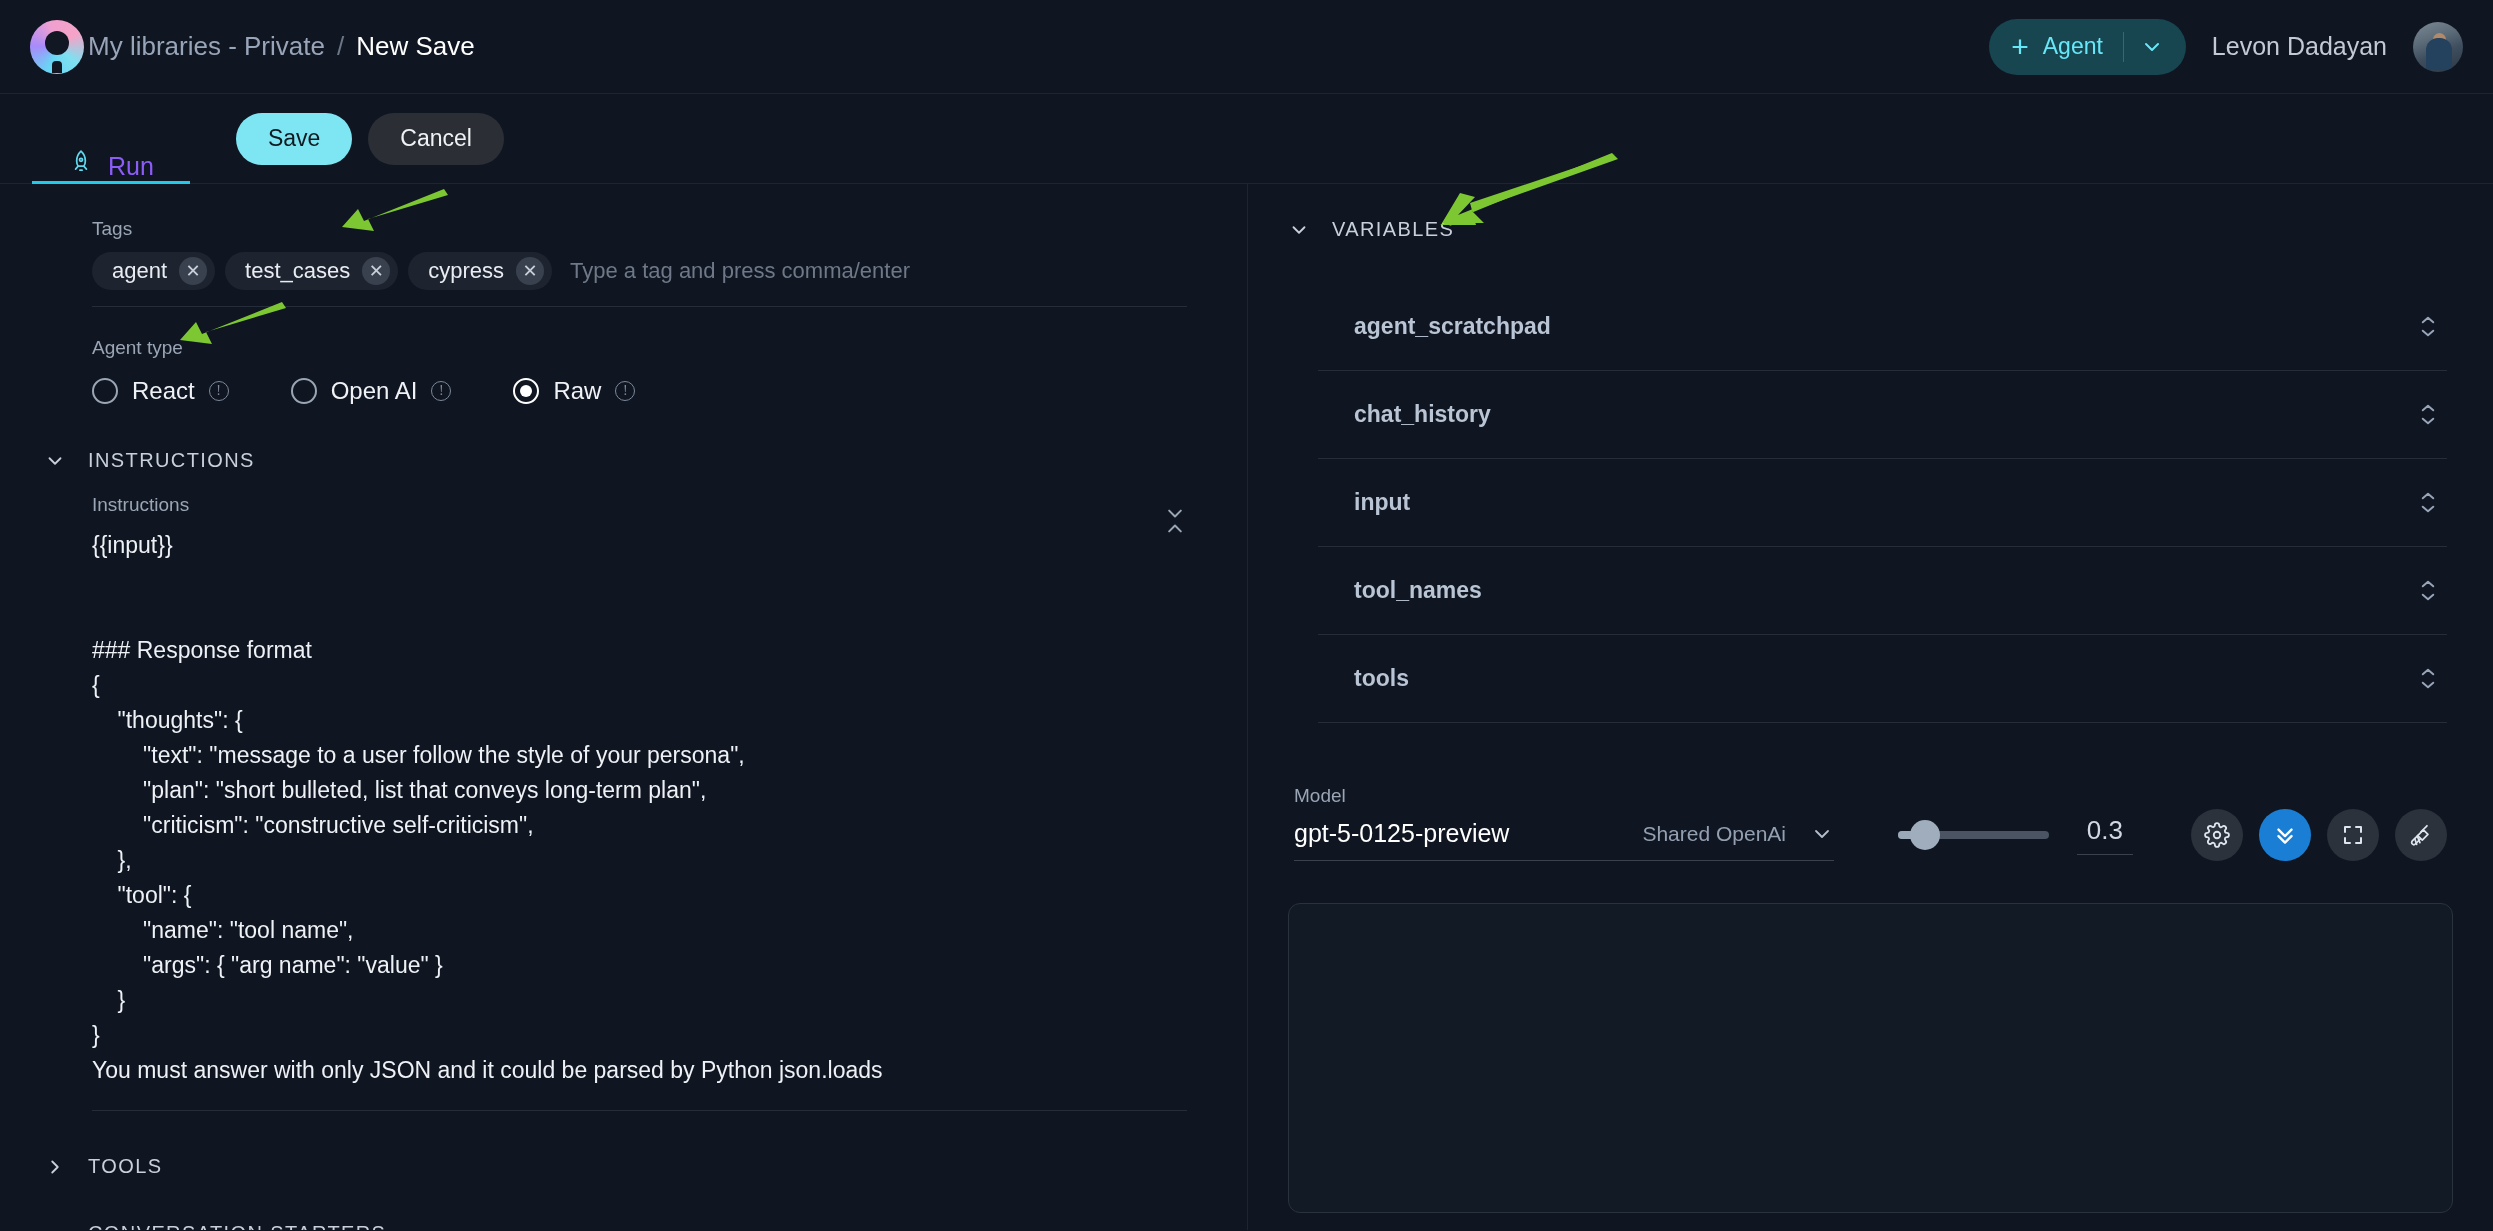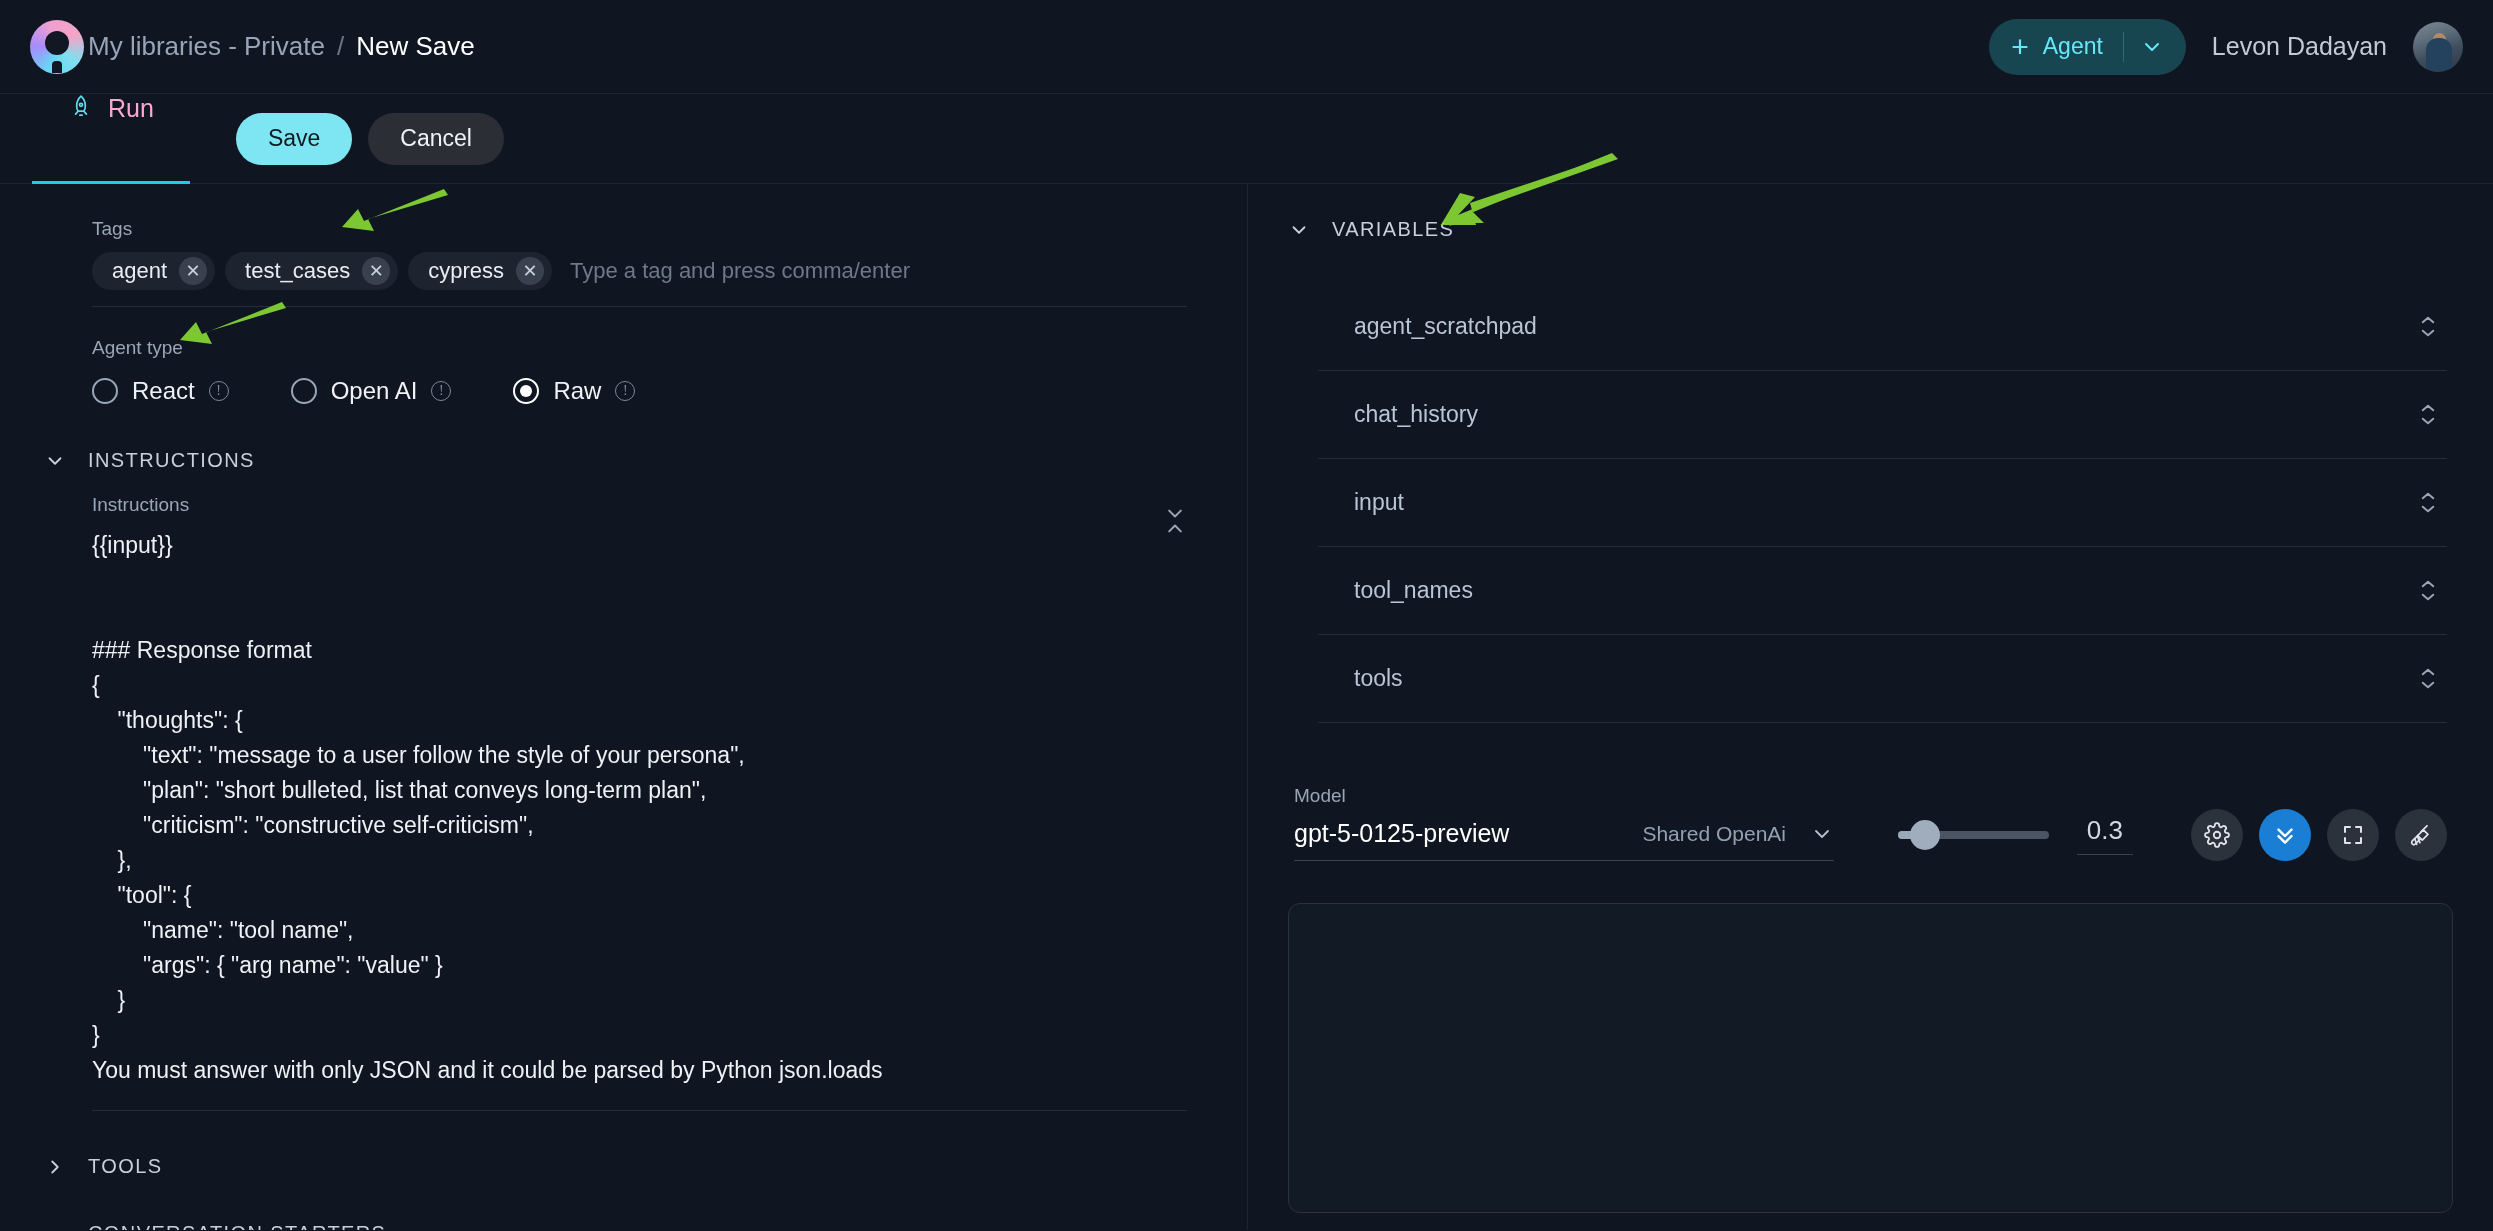--- a/index.html
+++ b/index.html
@@ -69,23 +69,23 @@
     width: 13px; height: 13px; border-radius: 50%; background: #b08a6b;
   }
 
   
   .toolbar {
     height: 90px; display: flex; align-items: center;
     padding-left: 32px; gap: 0;
     border-bottom: 1px solid #1d2532;
   }
   .tab-run {
-    display: flex; align-items: flex-start; gap: 14px;
+    display: flex; align-items: flex-end; gap: 14px;
     height: 90px; padding: 0 36px;
-    color: #f9a8d4; font-size: 25px;
+    color: #8b5cf6; font-size: 25px;
     border-bottom: 3px solid #22c9e8; cursor: pointer;
   }
   .btn {
     border-radius: 28px; height: 52px; padding: 0 32px;
     font-size: 23px; border: none; cursor: pointer;
     display: flex; align-items: center; justify-content: center;
   }
   .btn-save { background: #7ee5f2; color: #0e1a20; margin-left: 46px; }
   .btn-cancel { background: #2b2f35; color: #f0f2f5; margin-left: 16px; }
 
@@ -158,21 +158,21 @@
   .instr-collapse {
     position: absolute; right: 2px; top: 14px; cursor: pointer;
     display: flex; flex-direction: column; align-items: center; gap: 2px; color: #9aa5b5;
   }
   .instr-text {
     font-size: 23px; color: #eef1f5; line-height: 35px;
     white-space: pre; font-family: "Liberation Sans", sans-serif;
   }
 
   
-  .var-list { margin-top: 42px; padding: 0 6px 16px 30px; }
+  .var-list { margin-top: 42px; padding: 0 6px 16px 30px; font-weight: bold; }
   .var-row {
     display: flex; align-items: center;
     height: 88px; border-bottom: 1px solid #252d3a;
     padding: 0 10px 0 36px; cursor: pointer;
   }
   .var-name { font-size: 23px; color: #b9c4d4; }
   .var-chev {
     margin-left: auto; display: flex; flex-direction: column;
     align-items: center; gap: 3px; color: #98a4b8; cursor: pointer;
   }

